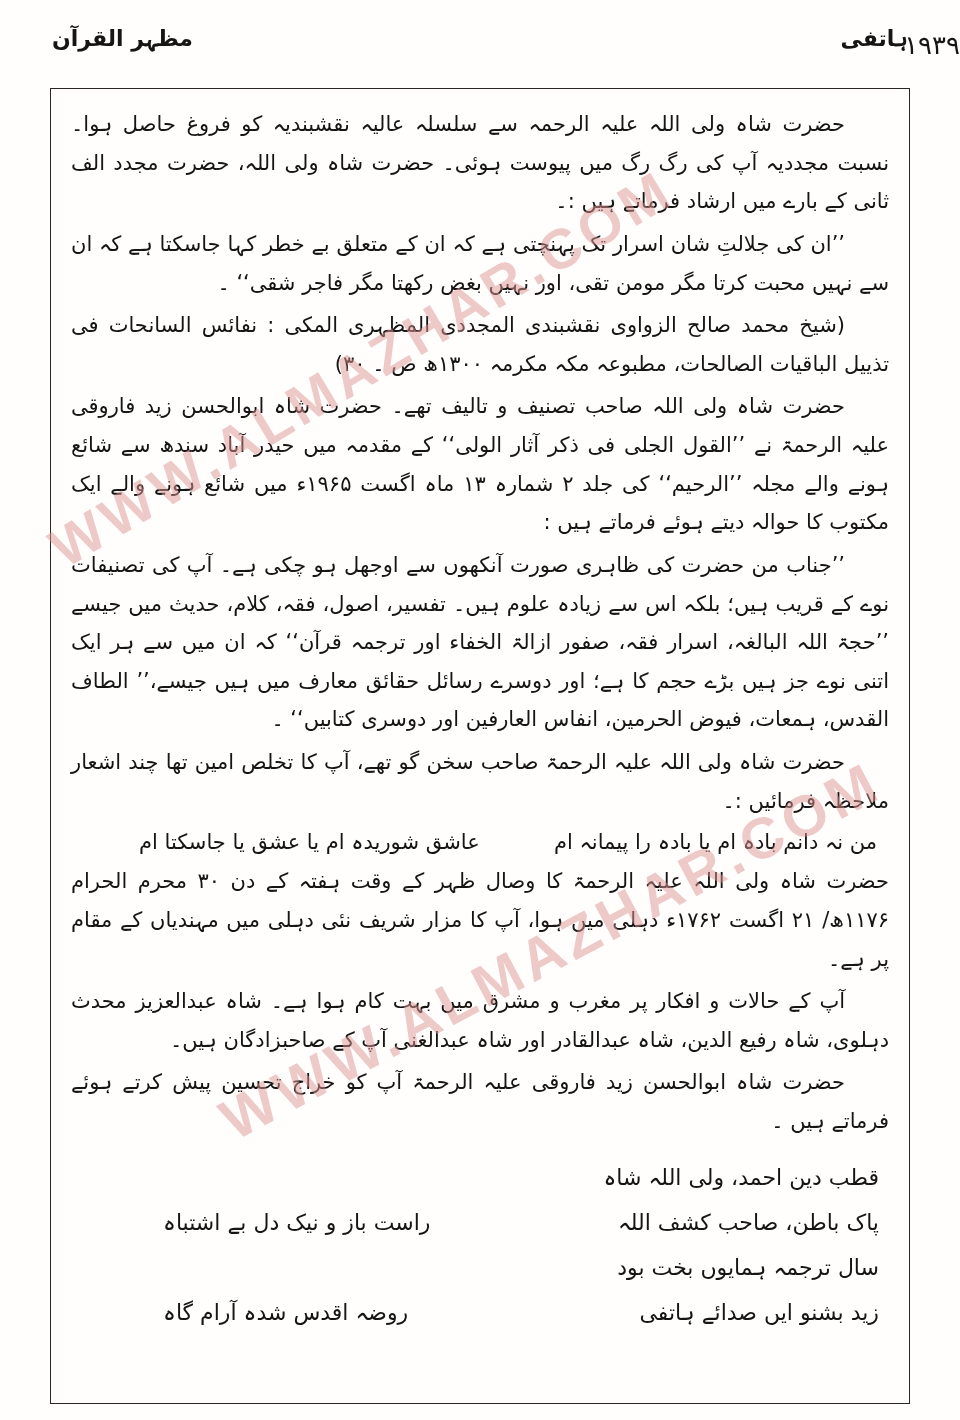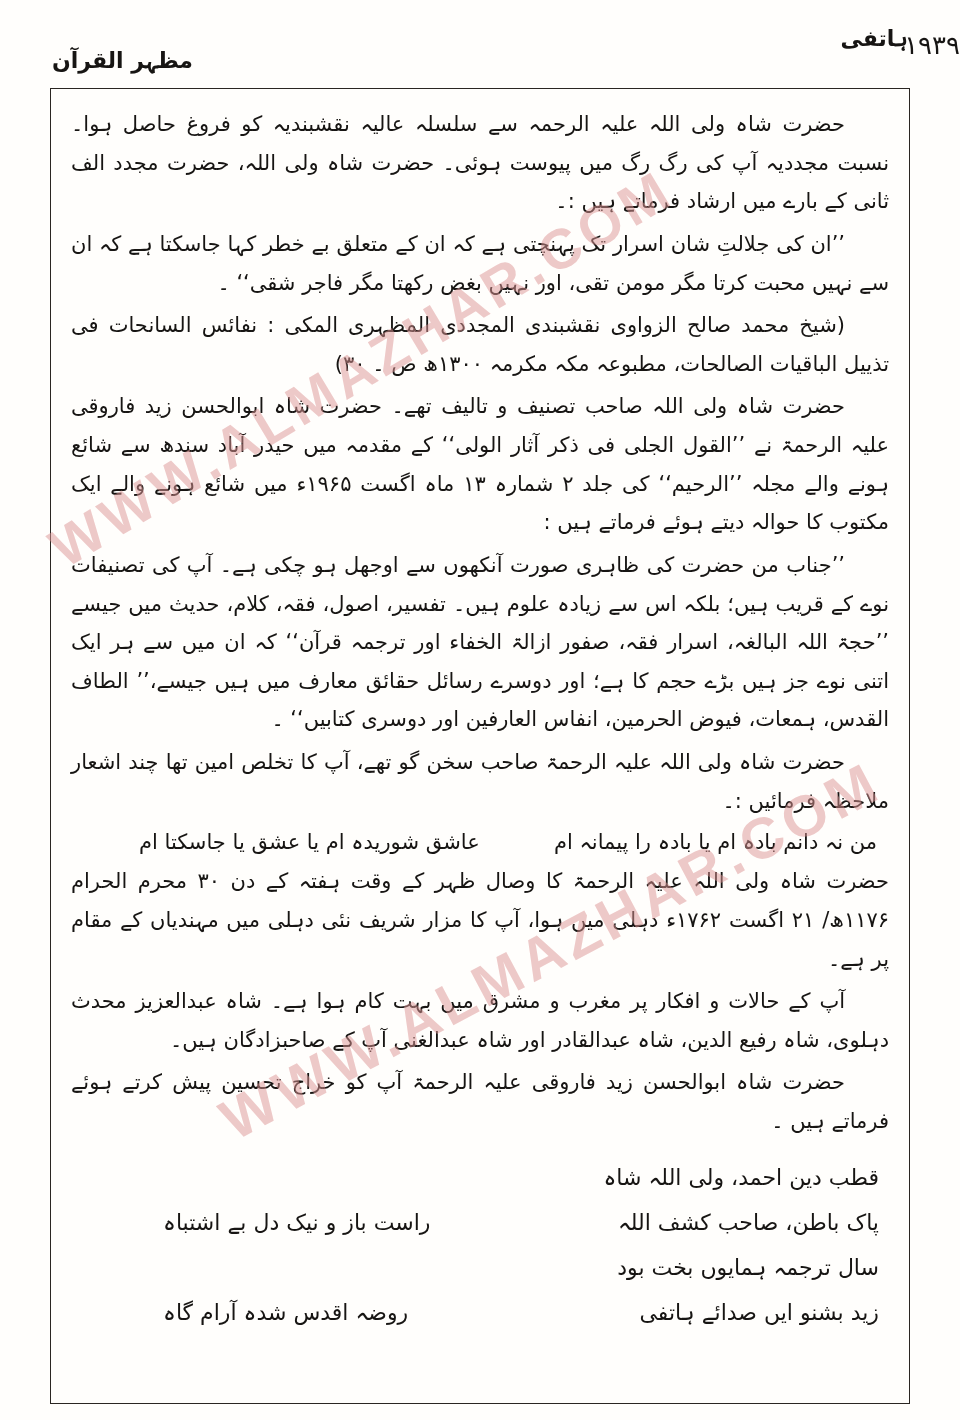--- a/index.html
+++ b/index.html
@@ -24,21 +24,21 @@
     left: 52px;
     right: 52px;
     height: 52px;
     display: flex;
     justify-content: space-between;
     align-items: flex-start;
     font-size: 22px;
     font-weight: bold;
   }
   .running-head .edge { width: 160px; }
-  .running-head .edge.left-edge { text-align: left; margin-top: 22px; }
+  .running-head .edge.left-edge { text-align: left; }
   .page-number {
     position: absolute;
     top: 30px;
     left: 0;
     right: 0;
     font-size: 26px;
     font-weight: normal;
     letter-spacing: 2px;
   }
   

